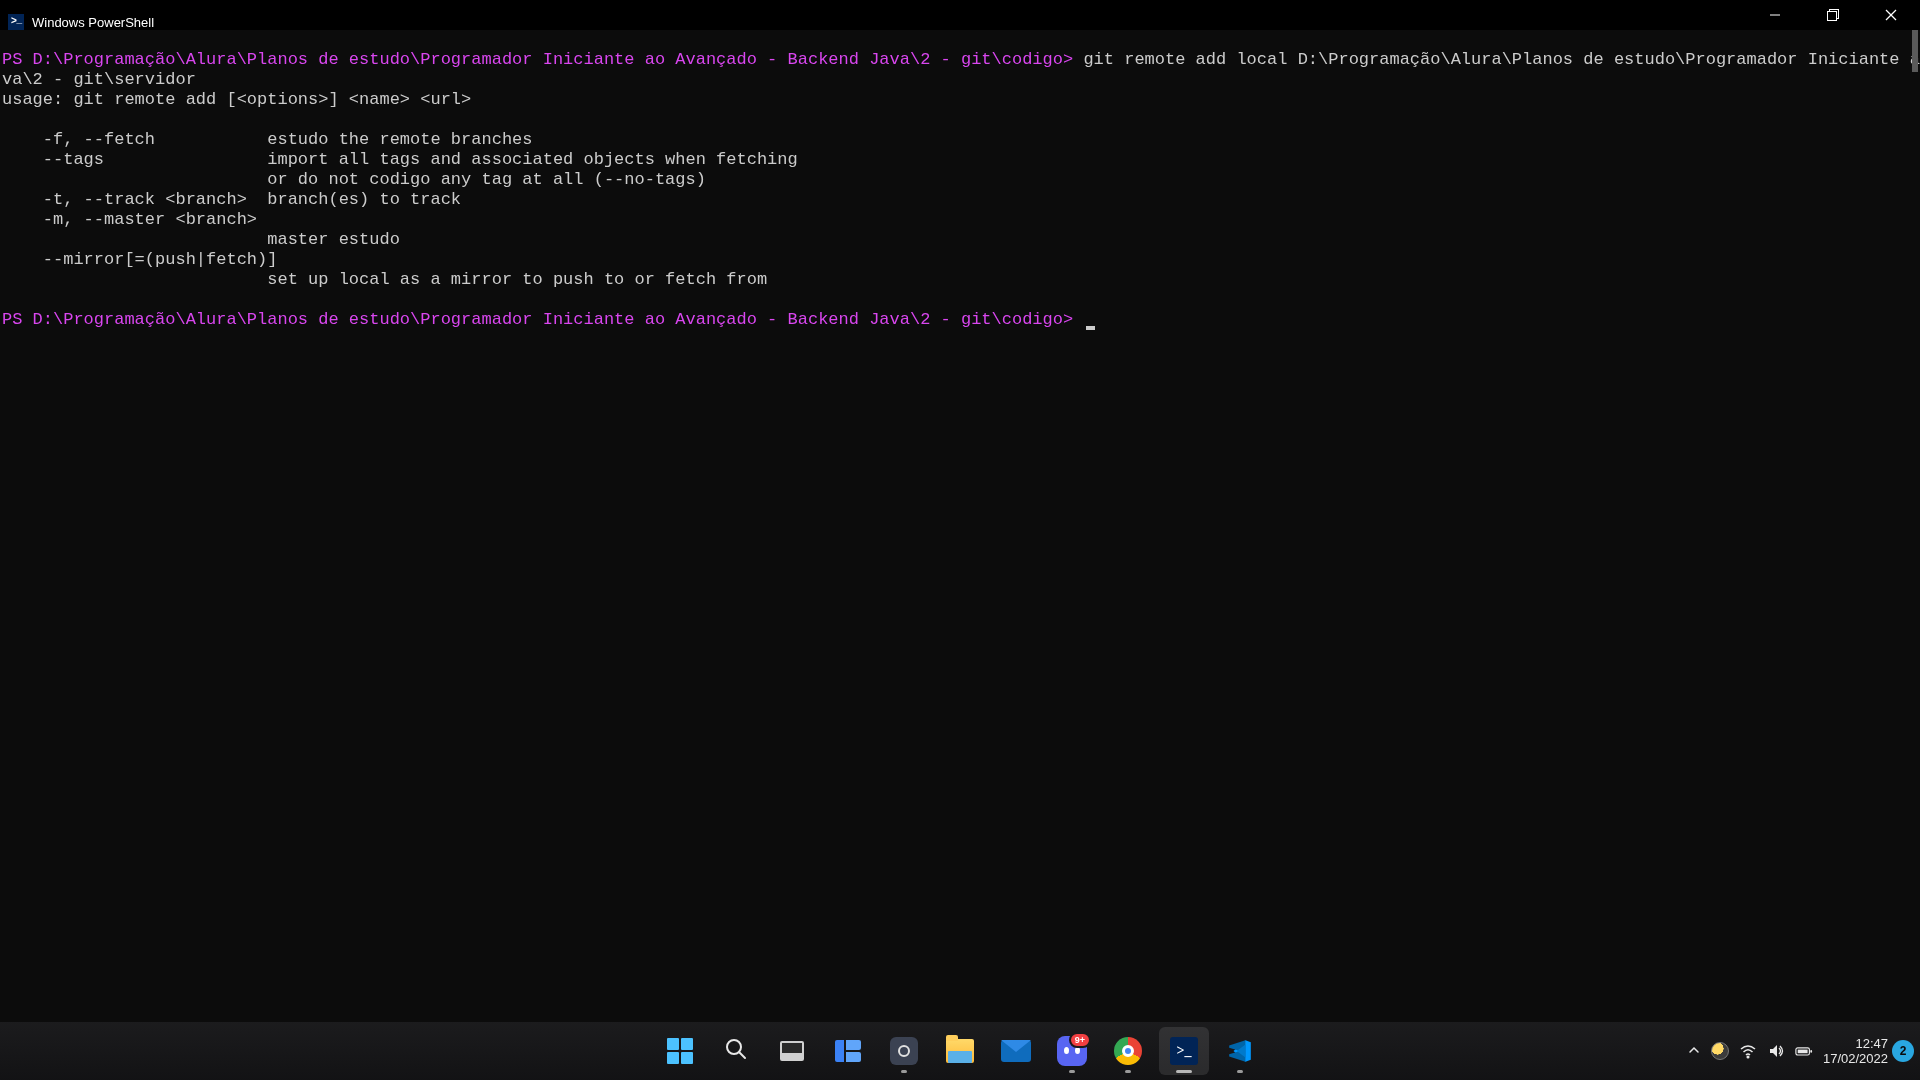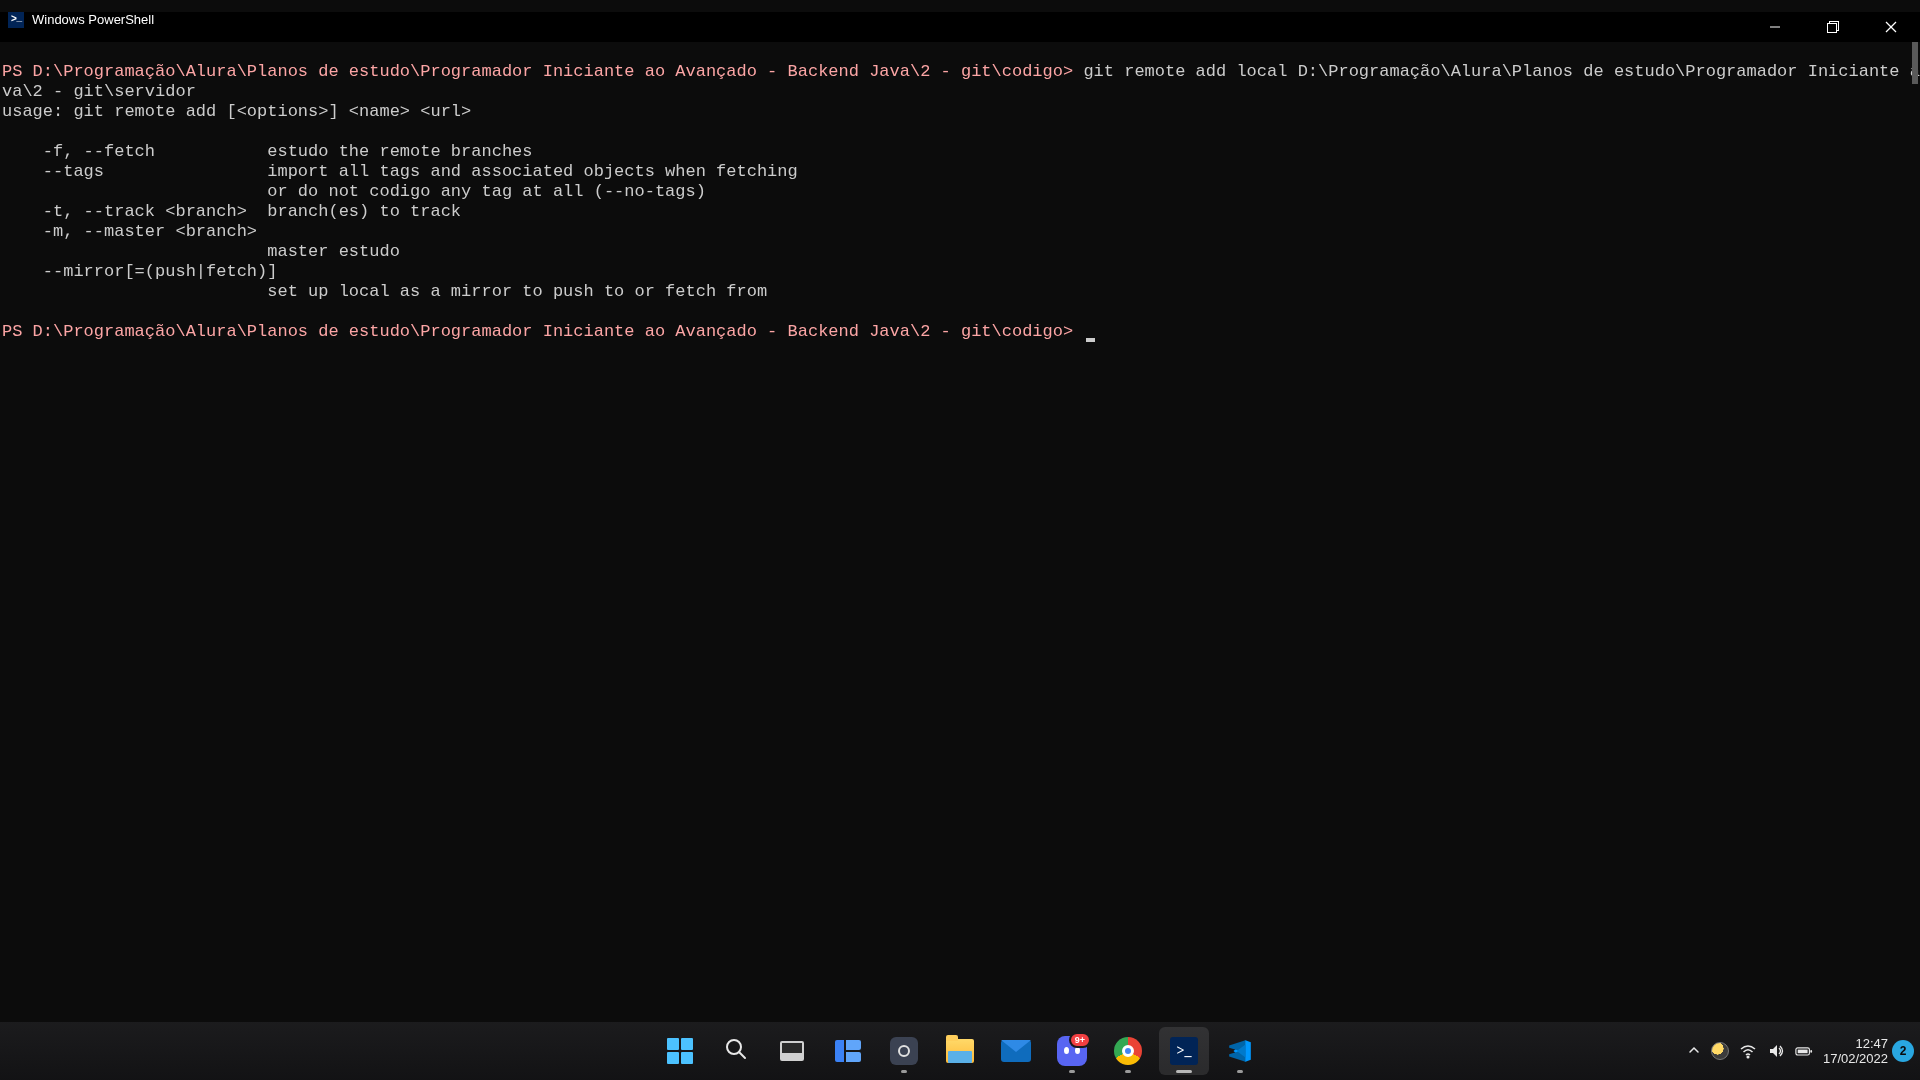--- a/index.html
+++ b/index.html
@@ -10,25 +10,24 @@
     height: 1022px;
     background: #0c0c0c;
     display: flex;
     flex-direction: column;
   }
   
   .titlebar {
     height: 30px;
     background: #000000;
     display: flex;
-    align-items: flex-start;
+    align-items: flex-end;
     color: #ffffff;
     font-size: 13px;
     padding-left: 8px;
-    margin-top: 12px;
   }
   .titlebar-icon {
     width: 16px;
     height: 16px;
     background: #012456;
     display: inline-flex;
     align-items: center;
     justify-content: center;
     margin-right: 8px;
     position: relative;
@@ -69,21 +68,21 @@
     background: #0c0c0c;
     color: #cccccc;
     font-family: Consolas, 'Courier New', monospace;
     font-size: 17px;
     line-height: 20px;
     padding: 0 2px;
     white-space: pre;
     overflow: hidden;
     position: relative;
   }
-  .terminal .prompt { color: #fca5a5; text-align: right; }
+  .terminal .prompt { color: #d946ef; text-align: right; }
   .terminal .cmd { color: #cccccc; }
   .cursor {
     display: inline-block;
     width: 9px;
     height: 4px;
     background: #cccccc;
     vertical-align: bottom;
     margin-bottom: 0px;
     margin-left: 3px;
   }

